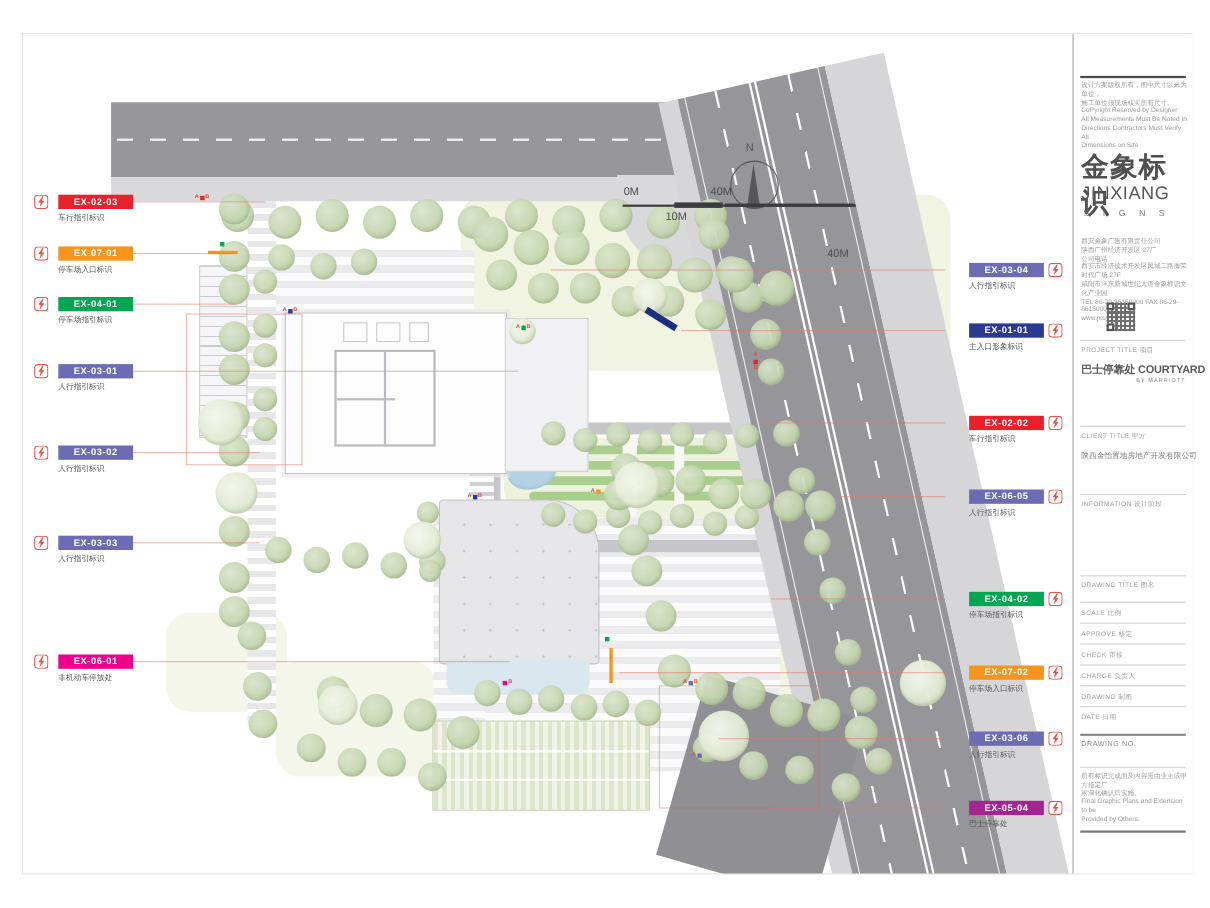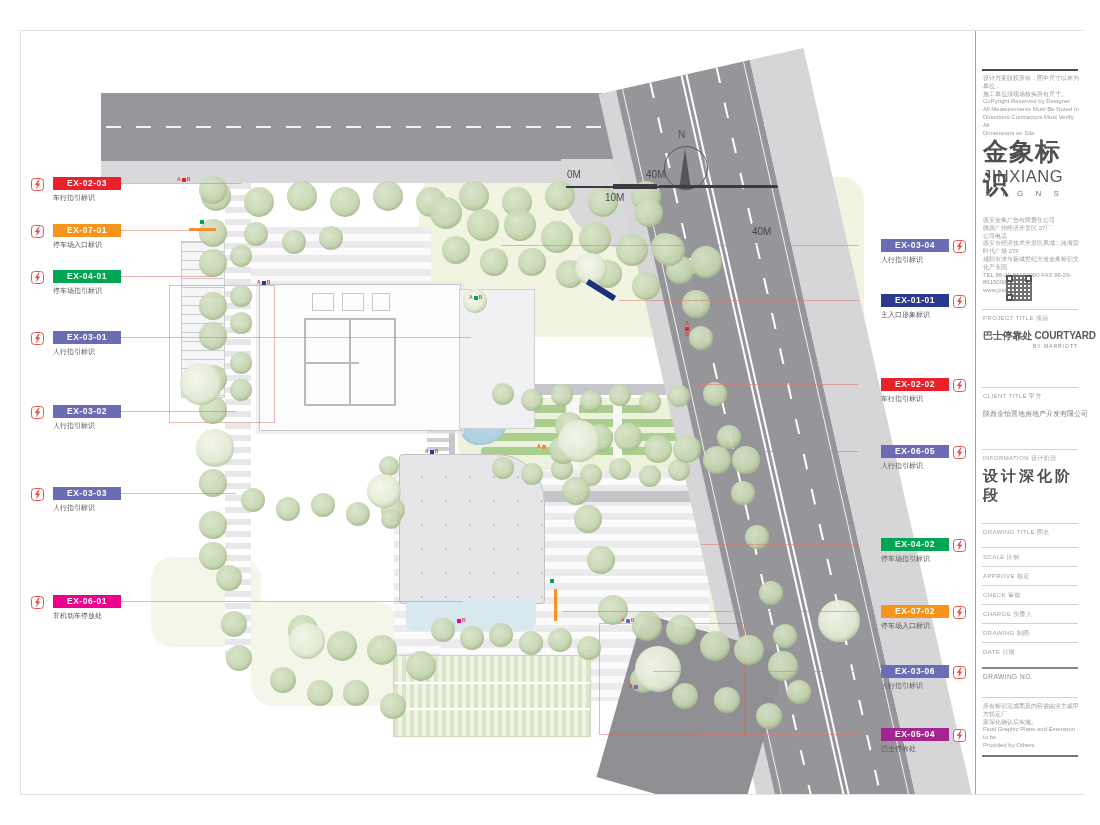--- a/index.html
+++ b/index.html
@@ -528,21 +528,20 @@
     </div>
     <div class="hair" style="top:278px;"></div>
     <div class="sec-label" style="top:283px;">PROJECT TITLE 项目</div>
     <div class="proj-name">巴士停靠处 COURTYARD</div>
     <div class="proj-sub">BY MARRIOTT</div>
     <div class="hair" style="top:356px;"></div>
     <div class="sec-label" style="top:361px;">CLIENT TITLE 甲方</div>
     <div class="client-name">陕西金怡置地房地产开发有限公司</div>
     <div class="hair" style="top:418px;"></div>
     <div class="sec-label" style="top:423px;">INFORMATION 设计阶段</div>
-    <div class="stage">设计深化阶段</div>
     <div class="hair" style="top:492px;"></div>
     <div class="sec-label" style="top:497px;">DRAWING TITLE 图名</div>
     <div id="panel-rows">
         <div class="hair" style="top: 516px;"></div>
         <div class="sec-label" style="top: 522px;">SCALE 比例</div>
         <div class="hair" style="top: 535px;"></div>
         <div class="sec-label" style="top: 541px;">APPROVE 核定</div>
         <div class="hair" style="top: 554px;"></div>
         <div class="sec-label" style="top: 560px;">CHECK 审核</div>
         <div class="hair" style="top: 573px;"></div>

